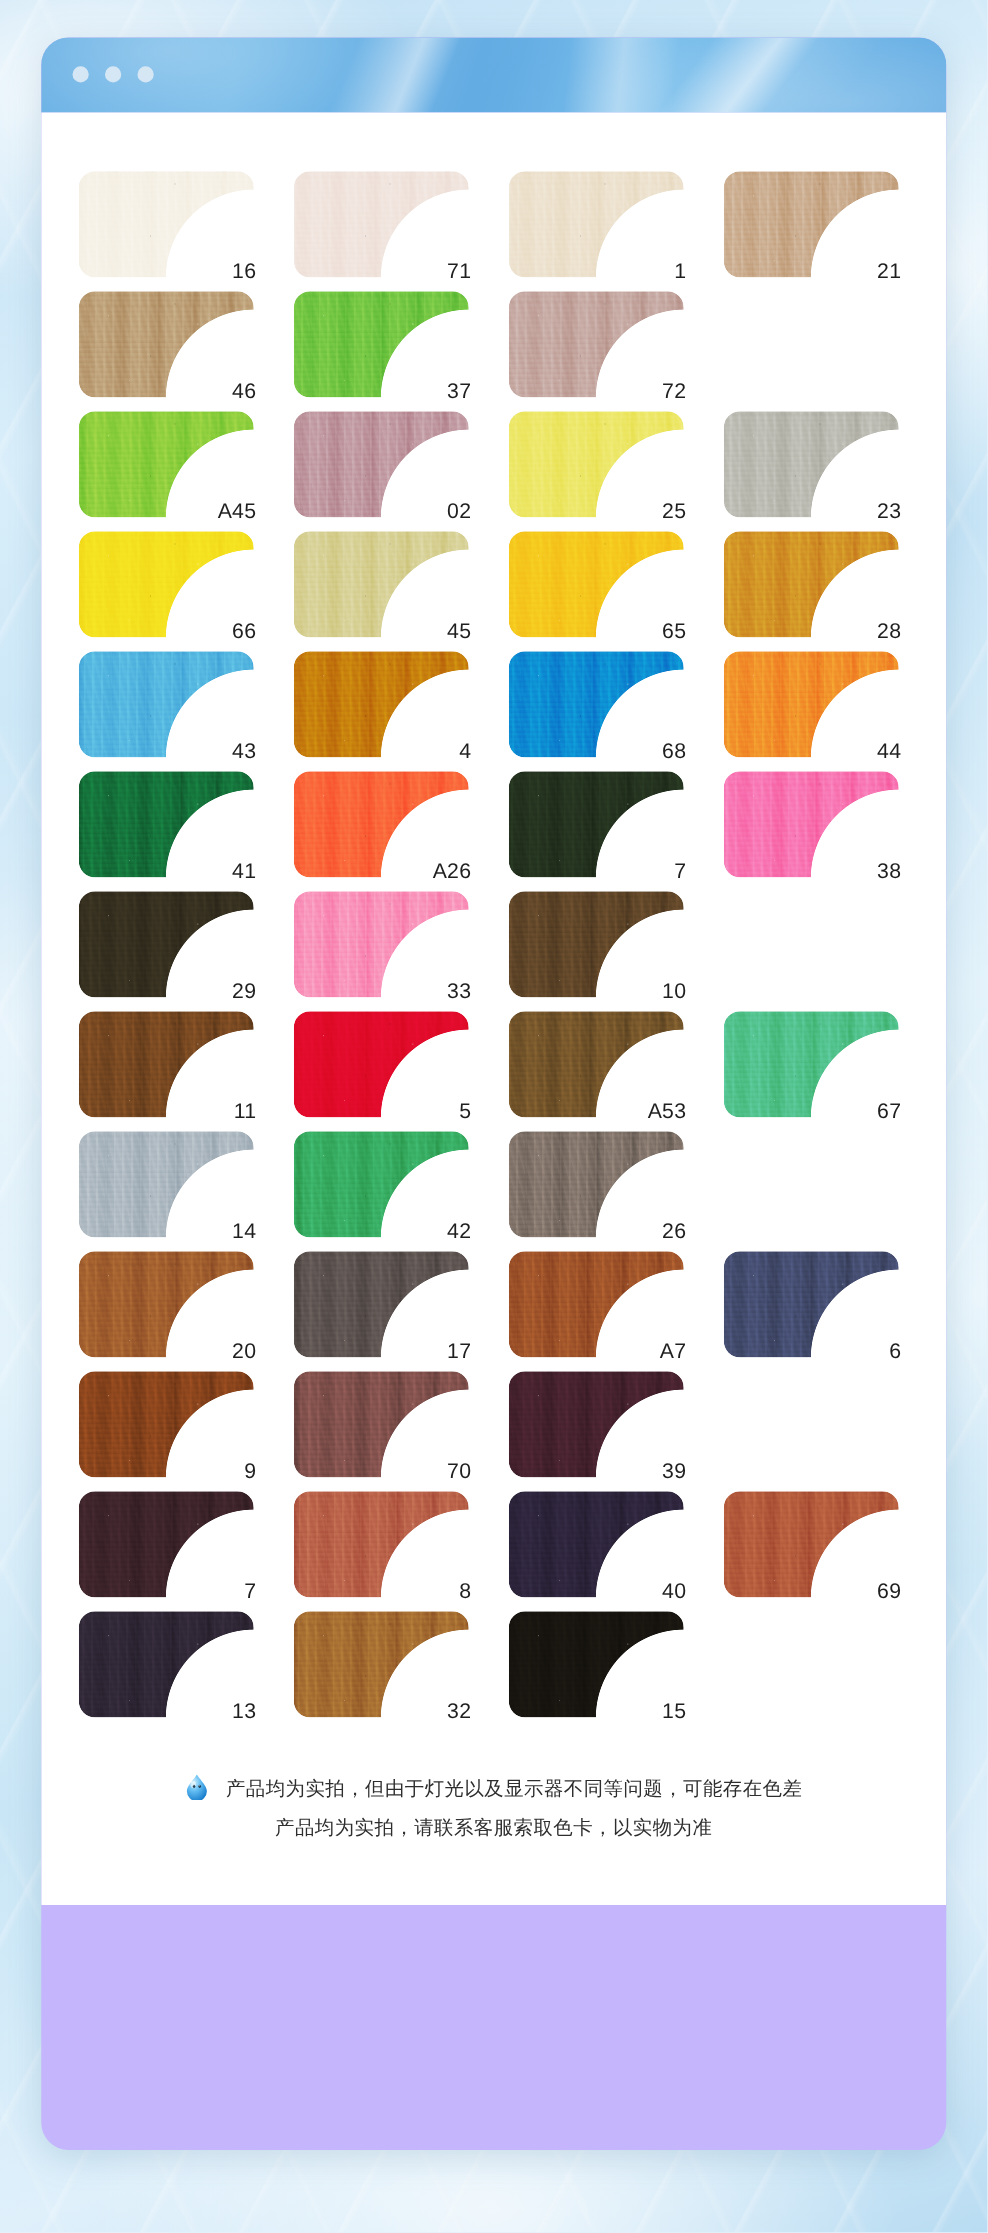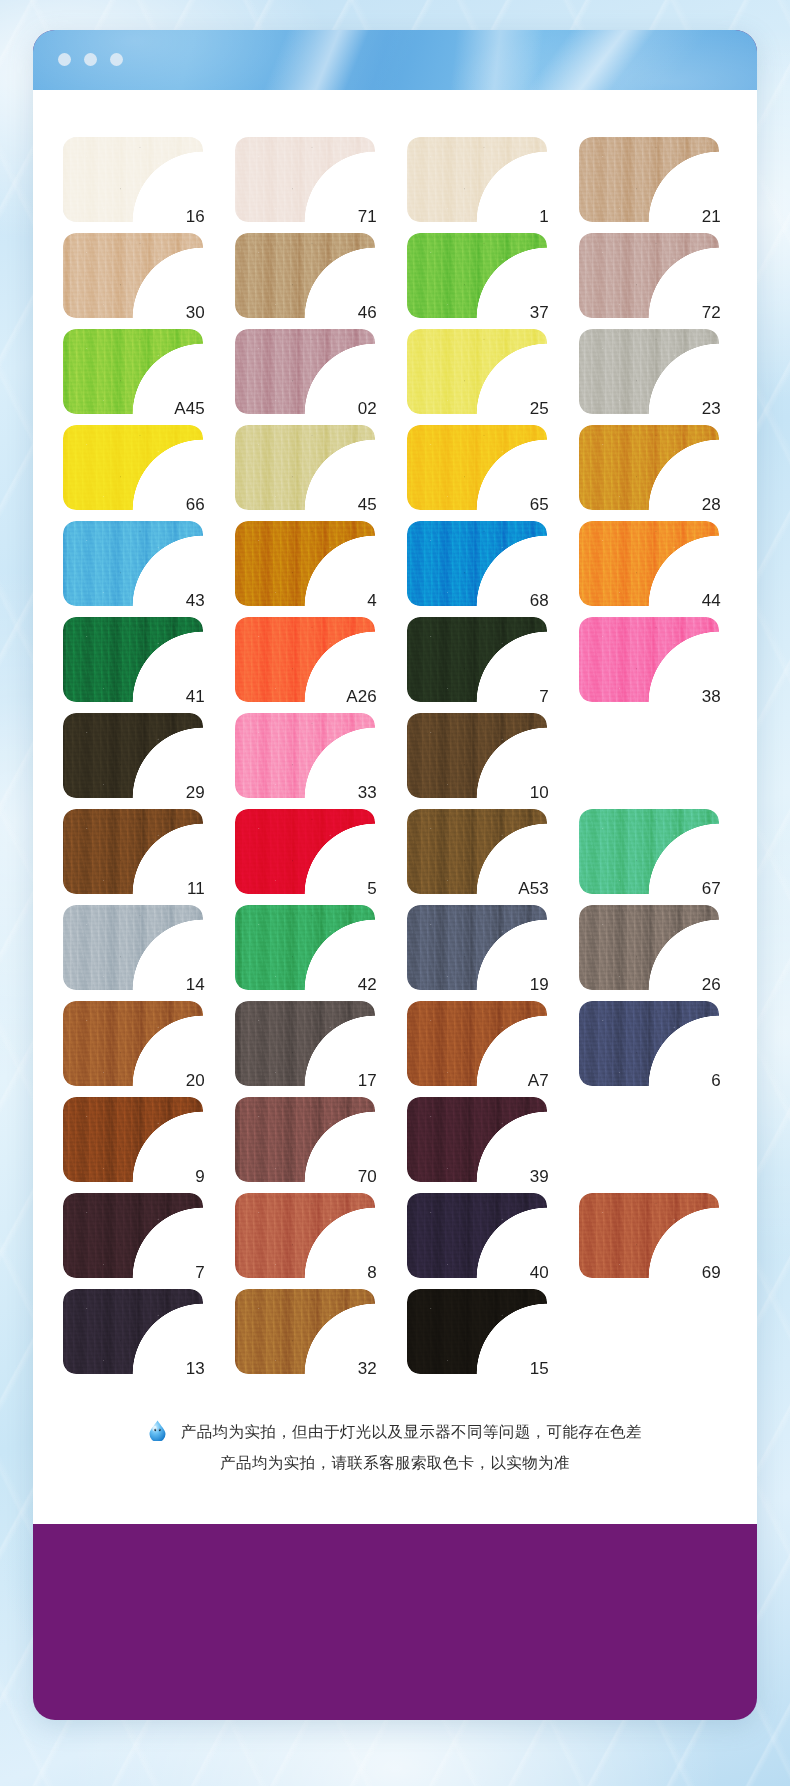--- a/index.html
+++ b/index.html
@@ -52,21 +52,21 @@
   
   #window-card {
     position: absolute;
     left: 33px;
     top: 30px;
     width: 724px;
     height: 1690px;
     border-radius: 22px;
     overflow: hidden;
     box-shadow: 0 6px 26px rgba(80,130,165,.22);
-    background: #701a75;
+    background: #c4b5fd;
   }
 
   
   #title-bar {
     position: relative;
     height: 60px;
     background:
       linear-gradient(105deg, #64aee4 0%, #76bbe9 22%, #5ea9e2 48%, #7dc0ec 68%, #63ace3 100%);
     overflow: hidden;
   }
@@ -250,27 +250,20 @@
           <div class="swatch-cell">
             <div class="chip" style="background: rgb(200, 168, 136);">
               <div class="tex" style="background-position: 21px 2px;"></div>
               <div class="fuzz"></div>
             </div>
             <div class="chip-label">21</div>
           </div>
         </div>
         <div class="swatch-row">
           <div class="swatch-cell">
-            <div class="chip" style="background: rgb(216, 183, 149);">
-              <div class="tex" style="background-position: 28px 7px;"></div>
-              <div class="fuzz"></div>
-            </div>
-            <div class="chip-label">30</div>
-          </div>
-          <div class="swatch-cell">
             <div class="chip" style="background: rgb(185, 154, 113);">
               <div class="tex" style="background-position: 6px 12px;"></div>
               <div class="fuzz"></div>
             </div>
             <div class="chip-label">46</div>
           </div>
           <div class="swatch-cell">
             <div class="chip" style="background: rgb(109, 195, 63);">
               <div class="tex" style="background-position: 13px 4px;"></div>
               <div class="fuzz"></div>
@@ -465,27 +458,20 @@
               <div class="fuzz"></div>
             </div>
             <div class="chip-label">14</div>
           </div>
           <div class="swatch-cell">
             <div class="chip" style="background: rgb(52, 168, 93);">
               <div class="tex" style="background-position: 28px 9px;"></div>
               <div class="fuzz"></div>
             </div>
             <div class="chip-label">42</div>
-          </div>
-          <div class="swatch-cell">
-            <div class="chip" style="background: rgb(82, 90, 109);">
-              <div class="tex" style="background-position: 6px 1px;"></div>
-              <div class="fuzz"></div>
-            </div>
-            <div class="chip-label">19</div>
           </div>
           <div class="swatch-cell">
             <div class="chip" style="background: rgb(122, 109, 100);">
               <div class="tex" style="background-position: 13px 6px;"></div>
               <div class="fuzz"></div>
             </div>
             <div class="chip-label">26</div>
           </div>
         </div>
         <div class="swatch-row">

